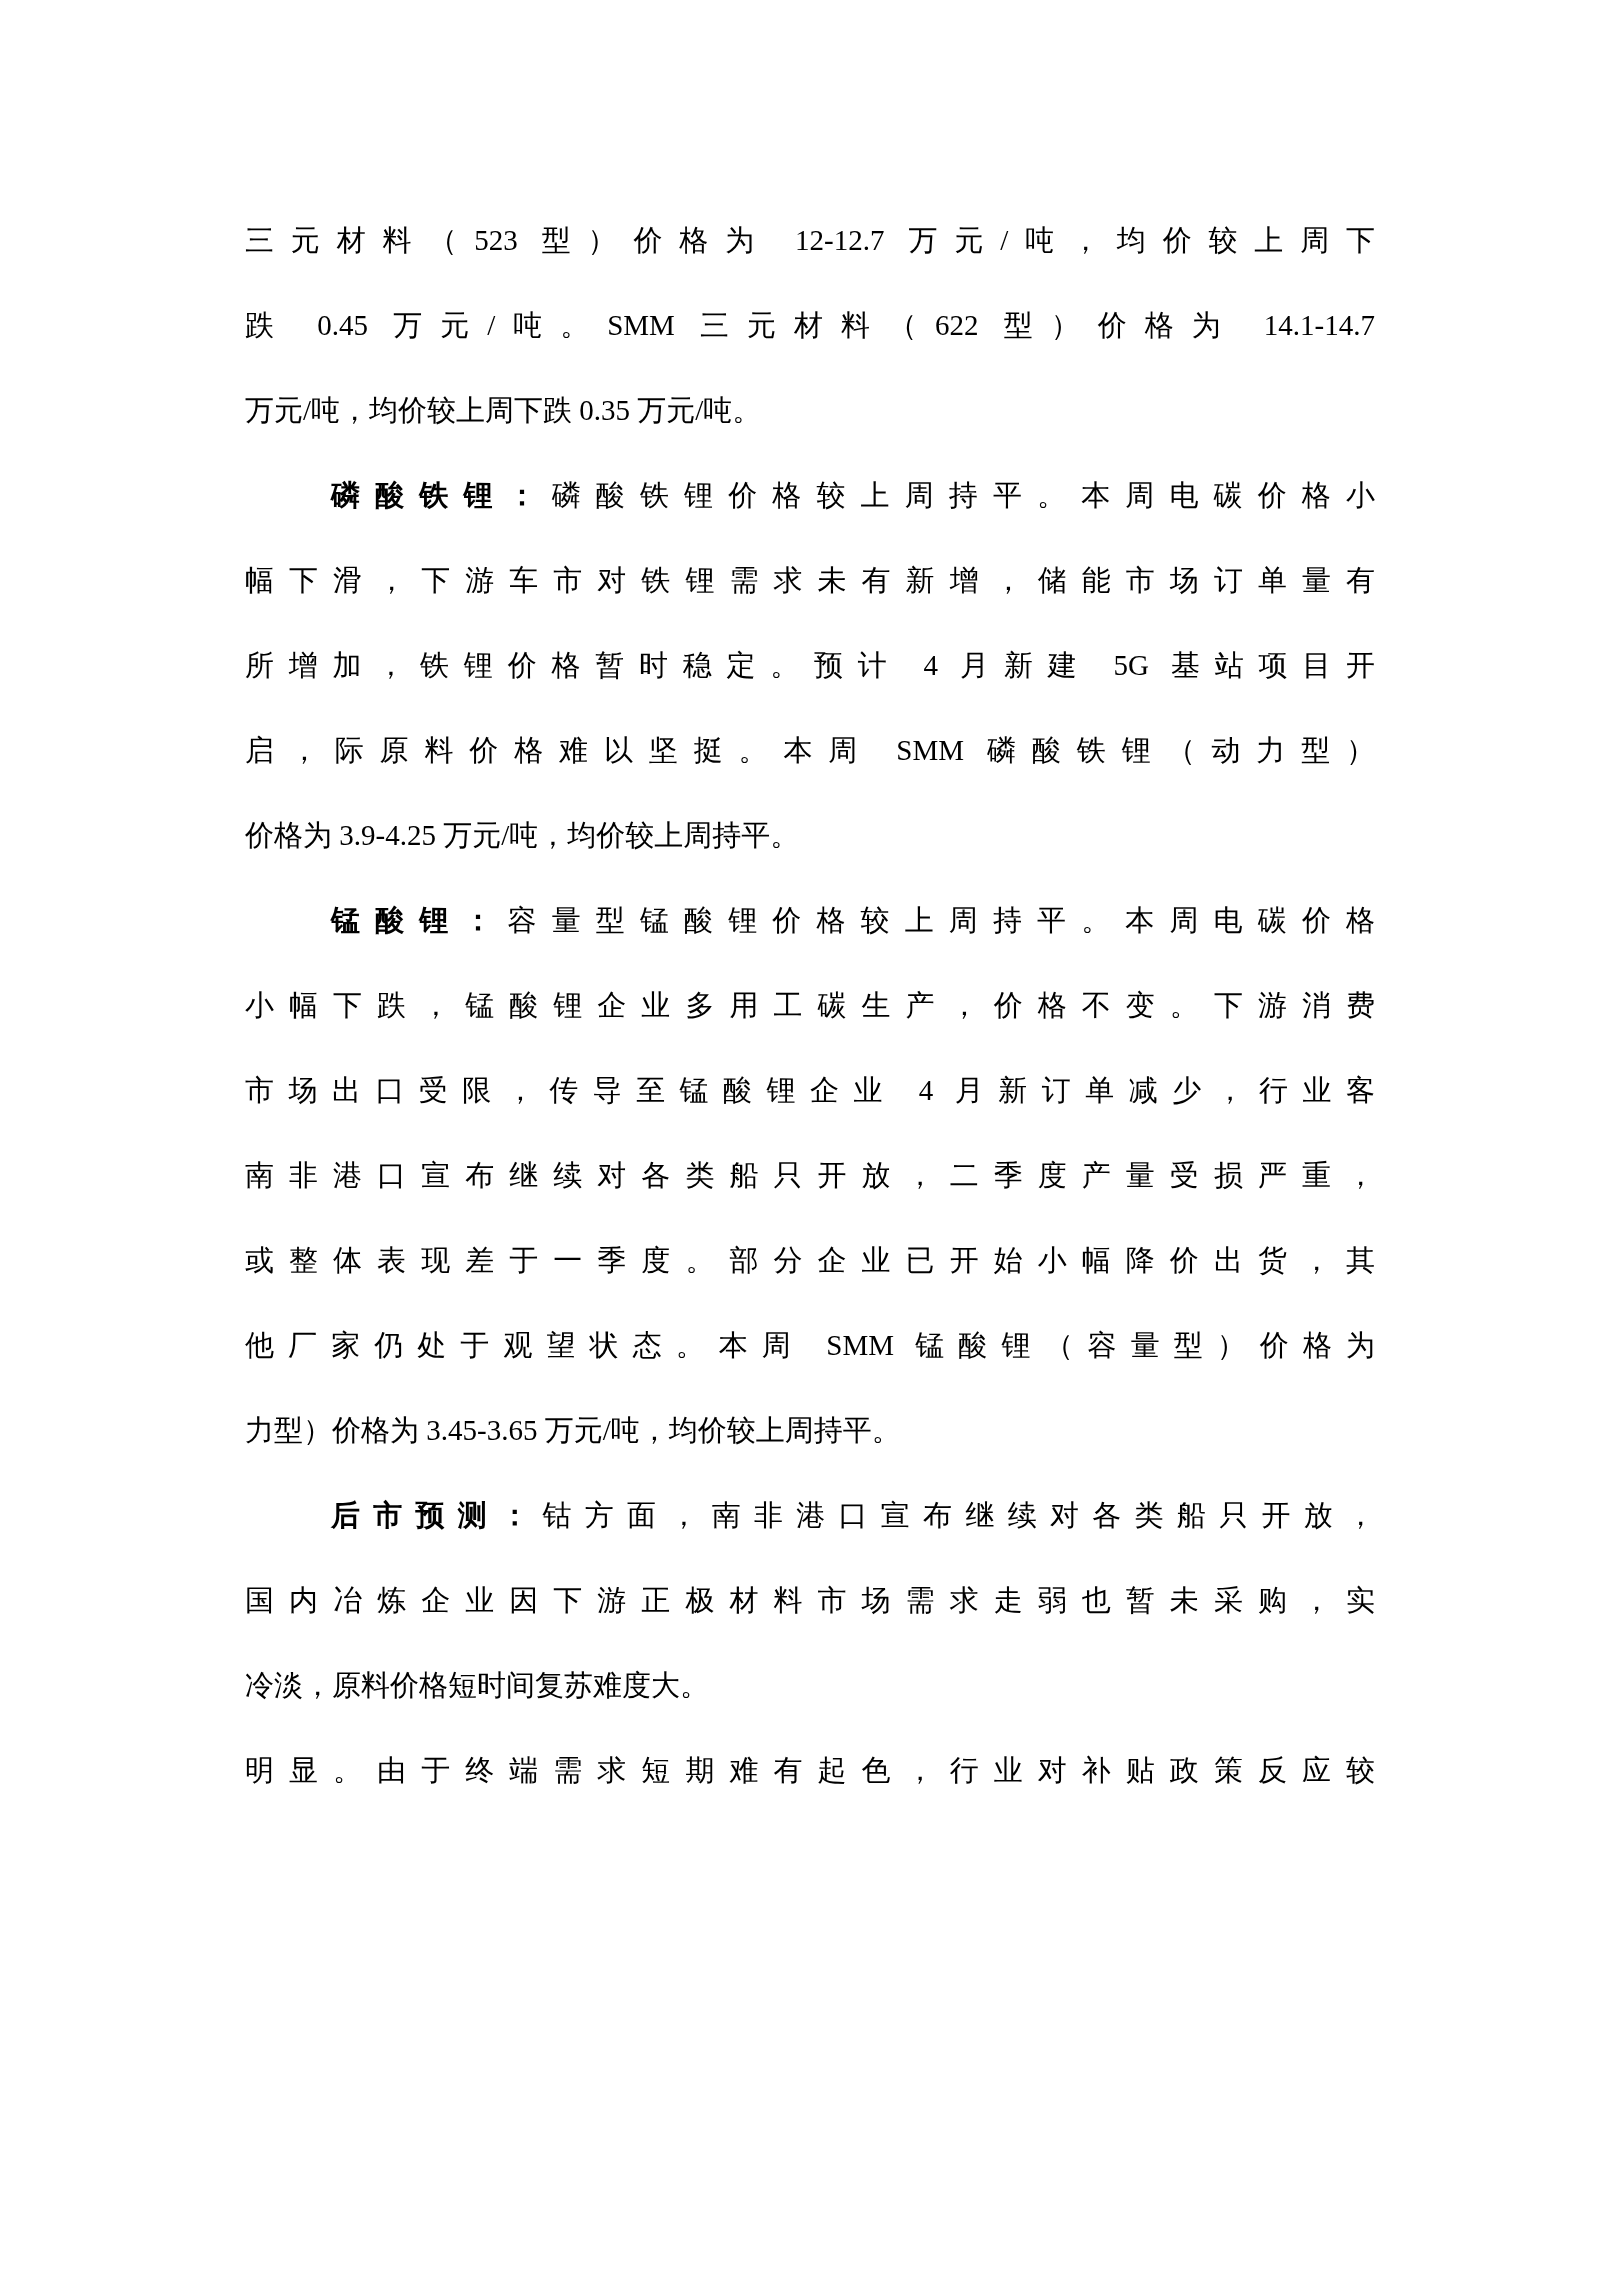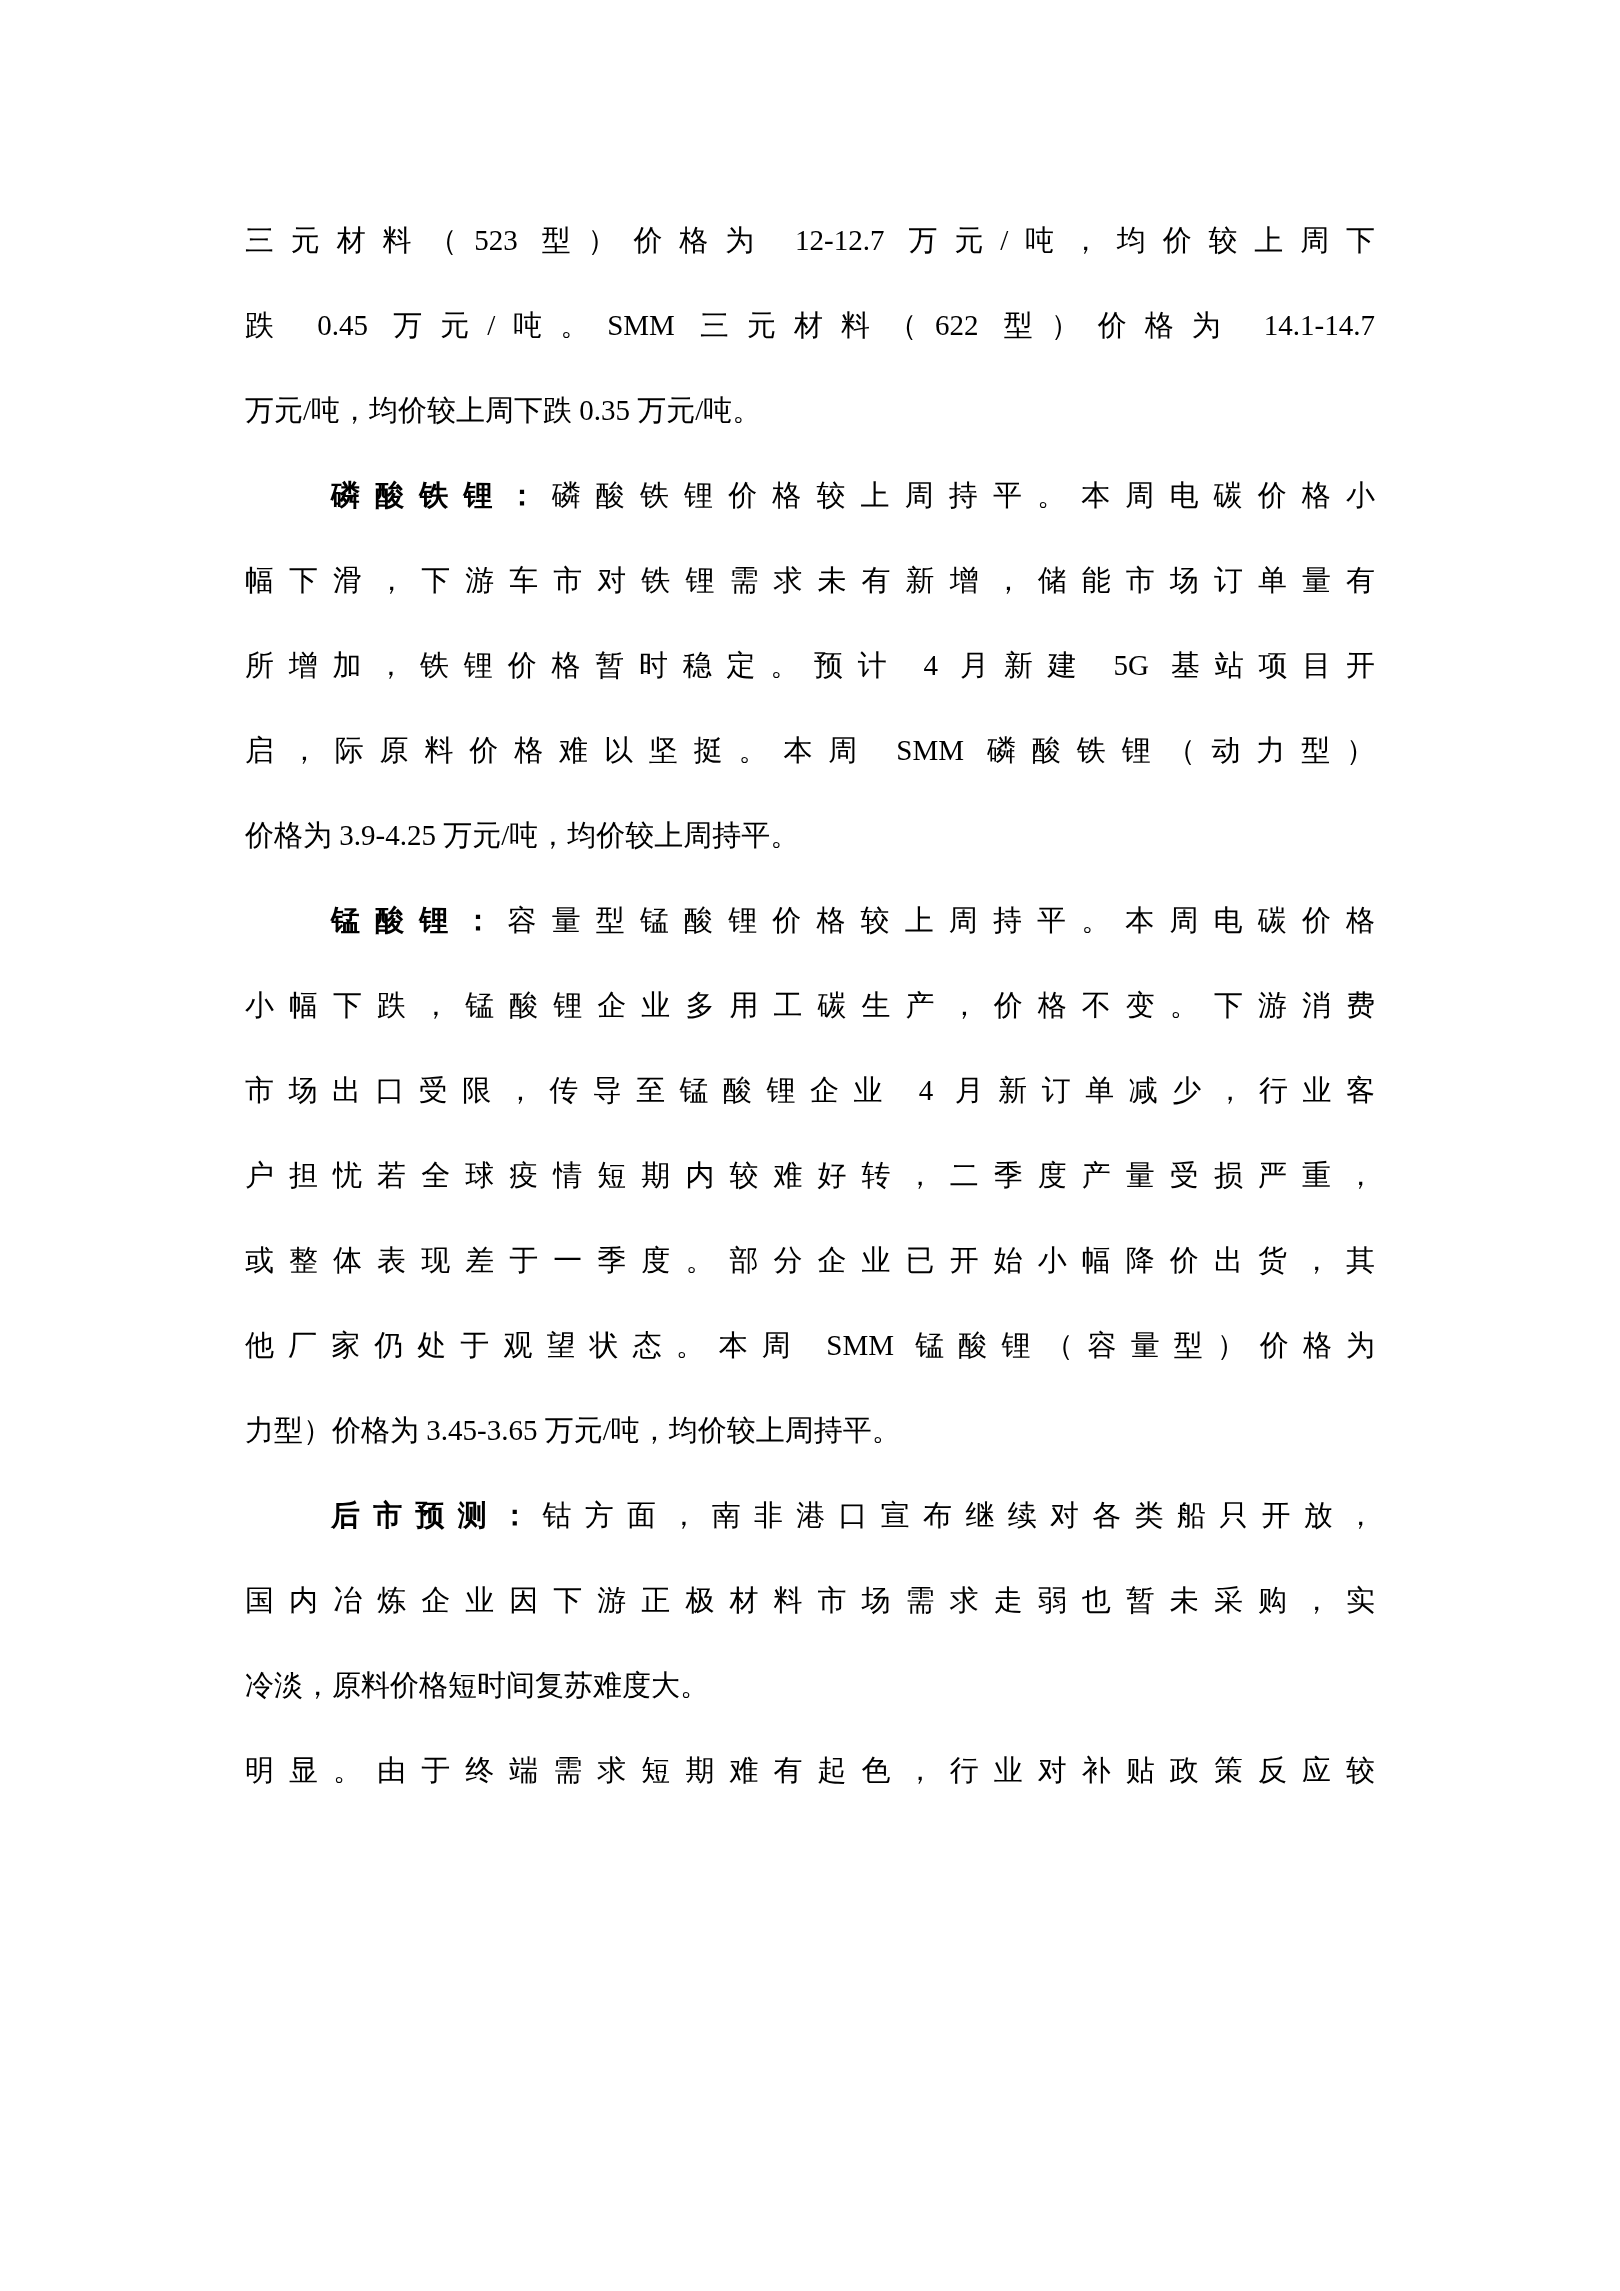--- a/index.html
+++ b/index.html
@@ -51,21 +51,21 @@
       <div class="line"><span class="">跌 0.45 万元/吨。SMM 三元材料（622 型）价格为 14.1-14.7</span></div>
       <div class="line para-end"><span class="">万元/吨，均价较上周下跌 0.35 万元/吨。</span></div>
       <div class="line indent"><span class="b">磷酸铁锂：</span><span class="">磷酸铁锂价格较上周持平。本周电碳价格小</span></div>
       <div class="line"><span class="">幅下滑，下游车市对铁锂需求未有新增，储能市场订单量有</span></div>
       <div class="line"><span class="">所增加，铁锂价格暂时稳定。预计 4 月新建 5G 基站项目开</span></div>
       <div class="line"><span class="">启，际原料价格难以坚挺。本周 SMM 磷酸铁锂（动力型）</span></div>
       <div class="line para-end"><span class="">价格为 3.9-4.25 万元/吨，均价较上周持平。</span></div>
       <div class="line indent"><span class="b">锰酸锂：</span><span class="">容量型锰酸锂价格较上周持平。本周电碳价格</span></div>
       <div class="line"><span class="">小幅下跌，锰酸锂企业多用工碳生产，价格不变。下游消费</span></div>
       <div class="line"><span class="">市场出口受限，传导至锰酸锂企业 4 月新订单减少，行业客</span></div>
-      <div class="line"><span class="">户担忧若全球疫情短期内较难好转，二季度产量受损严重，</span></div>
+      <div class="line"><span class="">南非港口宣布继续对各类船只开放，二季度产量受损严重，</span></div>
       <div class="line"><span class="">或整体表现差于一季度。部分企业已开始小幅降价出货，其</span></div>
       <div class="line"><span class="">他厂家仍处于观望状态。本周 SMM 锰酸锂（容量型）价格为</span></div>
       <div class="line para-end"><span class="">力型）价格为 3.45-3.65 万元/吨，均价较上周持平。</span></div>
       <div class="line indent"><span class="b">后市预测：</span><span class="">钴方面，南非港口宣布继续对各类船只开放，</span></div>
       <div class="line"><span class="">国内冶炼企业因下游正极材料市场需求走弱也暂未采购，实</span></div>
       <div class="line para-end"><span class="">冷淡，原料价格短时间复苏难度大。</span></div>
       <div class="line"><span class="">明显。由于终端需求短期难有起色，行业对补贴政策反应较</span></div>
     </div>
 </div>
 

